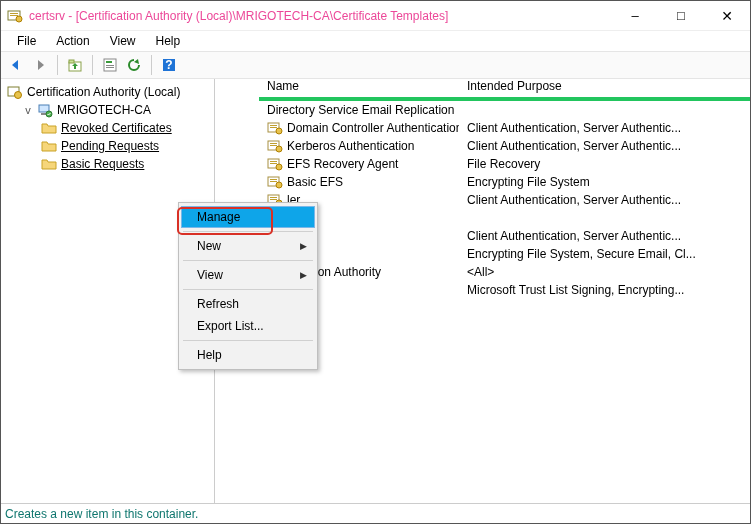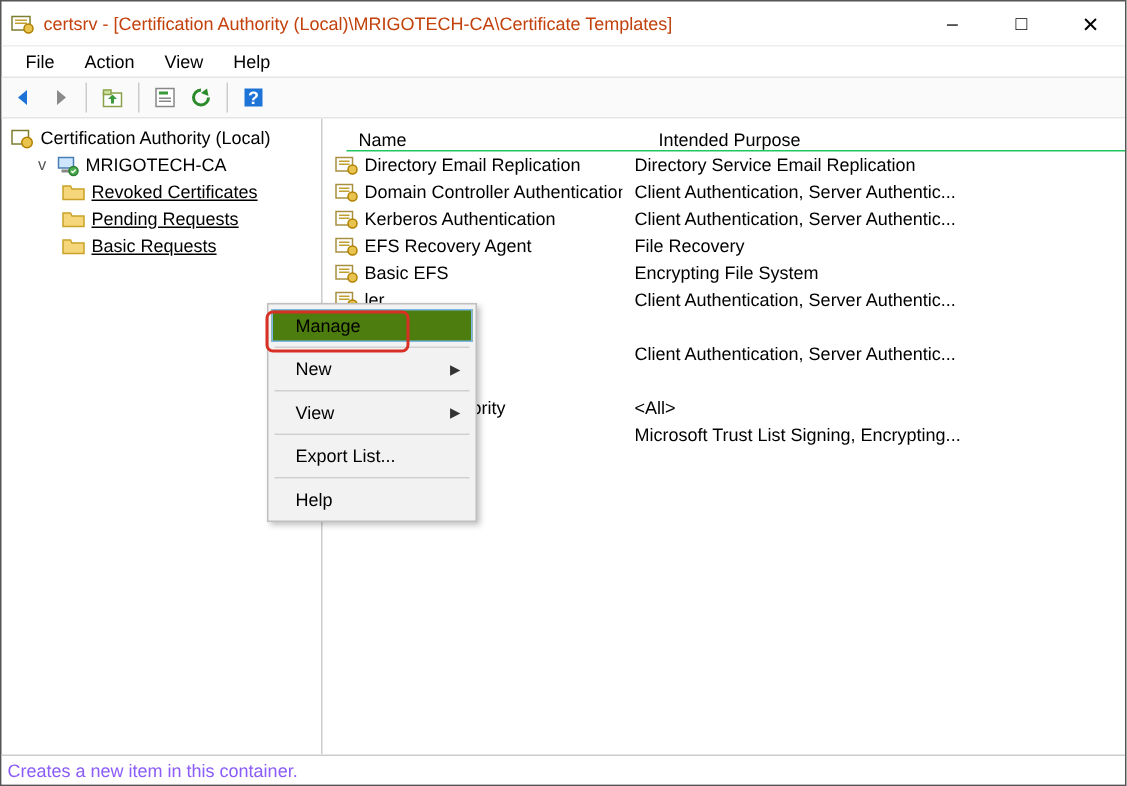--- a/index.html
+++ b/index.html
@@ -1,60 +1,60 @@
 <!DOCTYPE html>
 <html><head>
 <meta charset="utf-8">
 <style>
   * { box-sizing: border-box; font-family: "Segoe UI", Tahoma, sans-serif; font-size: 12px; }
   body { margin: 0; background: #fff; width: 751px; height: 524px; border: 1px solid #555; display: flex; flex-direction: column; overflow: hidden; }
   
   .titlebar { height: 30px; display: flex; align-items: center; padding-left: 6px; border-bottom: 1px solid #eee; }
-  .titlebar .title { flex: 1; font-size: 12px; color: #c2410c; }
+  .titlebar .title { flex: 1; font-size: 12px; color: #ec4899; }
   .winbtns { display: flex; }
   .winbtn { width: 46px; height: 30px; display: flex; align-items: center; justify-content: center; font-size: 13px; font-family: "Segoe UI Symbol", sans-serif; cursor: default; }
   .winbtn.close { font-size: 14px; }
   .app-icon { width:16px; height:16px; margin-right:6px; display:inline-flex; align-items:center; justify-content:center; }
   
   .menubar { height: 20px; display:flex; align-items:center; padding-left:8px; gap:4px; }
   .menuitem { padding: 1px 8px; cursor:default; }
   
   .toolbar { height:28px; display:flex; align-items:center; padding-left:4px; gap:2px; border-top:1px solid #e5e5e5; border-bottom:1px solid #e5e5e5; background:#fafafa; }
   .tbtn { width:22px; height:22px; display:flex; align-items:center; justify-content:center; }
   .tsep { width:1px; height:20px; background:#ccc; margin:0 4px; }
   
-  .main { flex:1; display:flex; overflow:hidden; }
+  .main { flex:1; display:flex; overflow:hidden;gap:44px; }
   .tree { width:214px; border-right:1px solid #ccc; padding-top:4px; overflow:auto; }
   .tree-row { display:flex; align-items:center; height:18px; padding-left:6px; gap:4px; white-space:nowrap; cursor:default; }
   .tree-row .icon { width:16px; height:16px; display:inline-flex; align-items:center; justify-content:center; }
   .tree-row.sel .label { background:#cde8ff; border:1px solid #7ab7e8; padding:0 2px; border-radius:1px; }
   .tree-row.highlight-ring { position:relative; }
   .highlight-ring-box { position:absolute; left:32px; top:-2px; width:148px; height:22px; border:2px solid #d93025; border-radius:5px; pointer-events:none; }
   .indent1 { padding-left:22px; }
   .indent2 { padding-left:40px;text-decoration:underline; }
   .expander { width:10px; text-align:center; color:#555; font-size:11px; }
   
   .list { flex:1; position:relative; overflow:auto; }
-  .list-header { display:flex; border-bottom:1px solid #22c55e; height:22px; align-items:flex-end; background:#fff;margin-left:16px; }
+  .list-header { display:flex; border-bottom:4px solid #22c55e; height:22px; align-items:flex-start; background:#fff; }
   .list-header .col { padding-left:8px; color:#000; }
   .col-name { width:200px; }
   .col-purpose { flex:1; }
   .list-row { display:flex; height:18px; align-items:center; }
   .list-row .col { padding-left:8px; white-space:nowrap; overflow:hidden; text-overflow:ellipsis; }
   .list-row .col-name { display:flex; align-items:center; gap:4px; }
   .cert-mini { width:16px; height:16px; display:inline-flex; align-items:center; justify-content:center; }
   
   .ctxmenu { position:absolute; left:178px; top:202px; width:140px; background:#f2f2f2; border:1px solid #bfbfbf; box-shadow:2px 2px 4px rgba(0,0,0,0.25); padding:3px 2px; z-index:10; }
   .ctx-item { height:22px; display:flex; align-items:center; padding:0 20px 0 16px; cursor:default; position:relative; }
-  .ctx-item.hover { background:#4d7c0f; border:1px solid #7ab7e8; padding:0 19px 0 15px; }
+  .ctx-item.hover { background:#0ea5e9; border:1px solid #7ab7e8; padding:0 19px 0 15px; }
   .ctx-item .arrow { position:absolute; right:8px; font-size:9px; color:#333; }
   .ctx-sep { height:1px; background:#d0d0d0; margin:3px 2px; }
   .ctx-highlight-ring { position:absolute; border:2px solid #d93025; border-radius:5px; pointer-events:none; left:-5px; top:0px; width:96px; height:28px; z-index:11; }
   
-  .statusbar { height:20px; border-top:1px solid #ccc; display:flex; align-items:center; padding-left:4px; font-size:12px; color:#8b5cf6; background:#fff; }
+  .statusbar { height:20px; border-top:1px solid #ccc; display:flex; align-items:center; padding-left:4px; font-size:12px; color:#0f766e; background:#fff; }
 </style>
 </head>
 <body>
 
 <div class="titlebar">
   <span class="app-icon">
     <svg width="16" height="16">
         <rect x="1" y="3" width="12" height="9" fill="#fff" stroke="#7e7e30"></rect>
         <rect x="3" y="5" width="8" height="1" fill="#c0a030"></rect>
         <rect x="3" y="7" width="8" height="1" fill="#c0a030"></rect>
@@ -169,31 +169,20 @@
     </div>
   </div>
 
   <div class="list">
     <div class="list-header">
       <div class="col col-name">Name</div>
       <div class="col col-purpose">Intended Purpose</div>
     </div>
     <div id="list-body">
         <div class="list-row">
-          <div class="col col-name">
-            <span class="cert-mini">
-              <svg width="16" height="16">
-                <rect x="1" y="3" width="11" height="9" fill="#fff" stroke="#a89040"></rect>
-                <rect x="3" y="5" width="7" height="1" fill="#c0a030"></rect>
-                <rect x="3" y="7" width="7" height="1" fill="#c0a030"></rect>
-                <circle cx="12" cy="11" r="3" fill="#e8c34d" stroke="#b08000"></circle>
-              </svg>
-            </span>
-            <span>Directory Email Replication</span>
-          </div>
           <div class="col col-purpose">Directory Service Email Replication</div>
         </div>
         <div class="list-row">
           <div class="col col-name">
             <span class="cert-mini">
               <svg width="16" height="16">
                 <rect x="1" y="3" width="11" height="9" fill="#fff" stroke="#a89040"></rect>
                 <rect x="3" y="5" width="7" height="1" fill="#c0a030"></rect>
                 <rect x="3" y="7" width="7" height="1" fill="#c0a030"></rect>
                 <circle cx="12" cy="11" r="3" fill="#e8c34d" stroke="#b08000"></circle>
@@ -291,20 +280,21 @@
             <span class="cert-mini">
               <svg width="16" height="16">
                 <rect x="1" y="3" width="11" height="9" fill="#fff" stroke="#a89040"></rect>
                 <rect x="3" y="5" width="7" height="1" fill="#c0a030"></rect>
                 <rect x="3" y="7" width="7" height="1" fill="#c0a030"></rect>
                 <circle cx="12" cy="11" r="3" fill="#e8c34d" stroke="#b08000"></circle>
               </svg>
             </span>
             <span></span>
           </div>
+          <div class="col col-purpose">Encrypting File System, Secure Email, Cl...</div>
         </div>
         <div class="list-row">
           <div class="col col-name">
             <span class="cert-mini">
               <svg width="16" height="16">
                 <rect x="1" y="3" width="11" height="9" fill="#fff" stroke="#a89040"></rect>
                 <rect x="3" y="5" width="7" height="1" fill="#c0a030"></rect>
                 <rect x="3" y="7" width="7" height="1" fill="#c0a030"></rect>
                 <circle cx="12" cy="11" r="3" fill="#e8c34d" stroke="#b08000"></circle>
               </svg>
@@ -341,20 +331,23 @@
     <span>New</span>
     <span class="arrow">▶</span>
   </div>
   <div class="ctx-sep"></div>
   <div class="ctx-item">
     <span>View</span>
     <span class="arrow">▶</span>
   </div>
   <div class="ctx-sep"></div>
   <div class="ctx-item">
+    <span>Refresh</span>
+  </div>
+  <div class="ctx-item">
     <span>Export List...</span>
   </div>
   <div class="ctx-sep"></div>
   <div class="ctx-item">
     <span>Help</span>
   </div>
 </div>
 
 <div class="statusbar">
   <span>Creates a new item in this container.</span>

